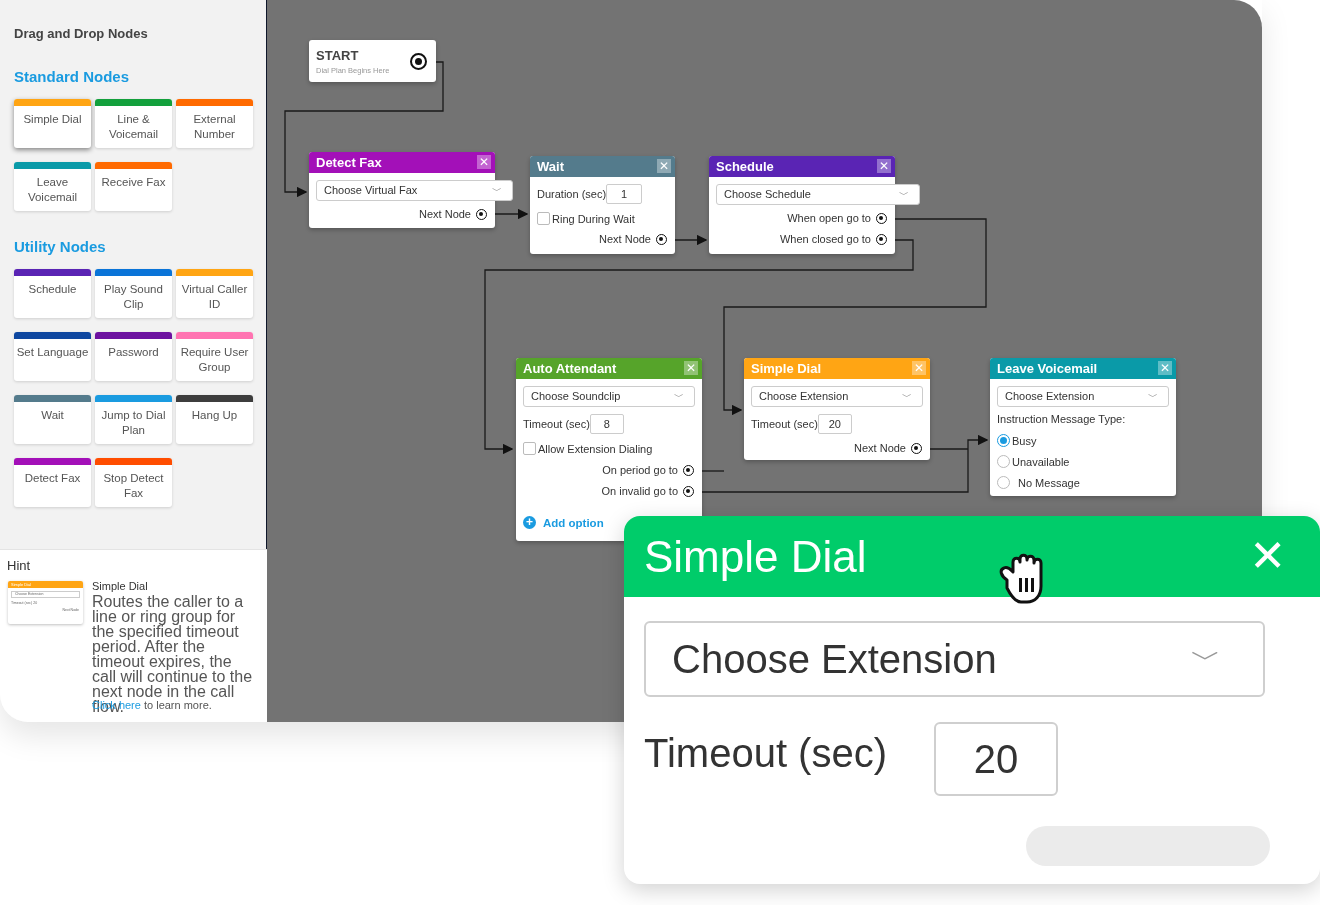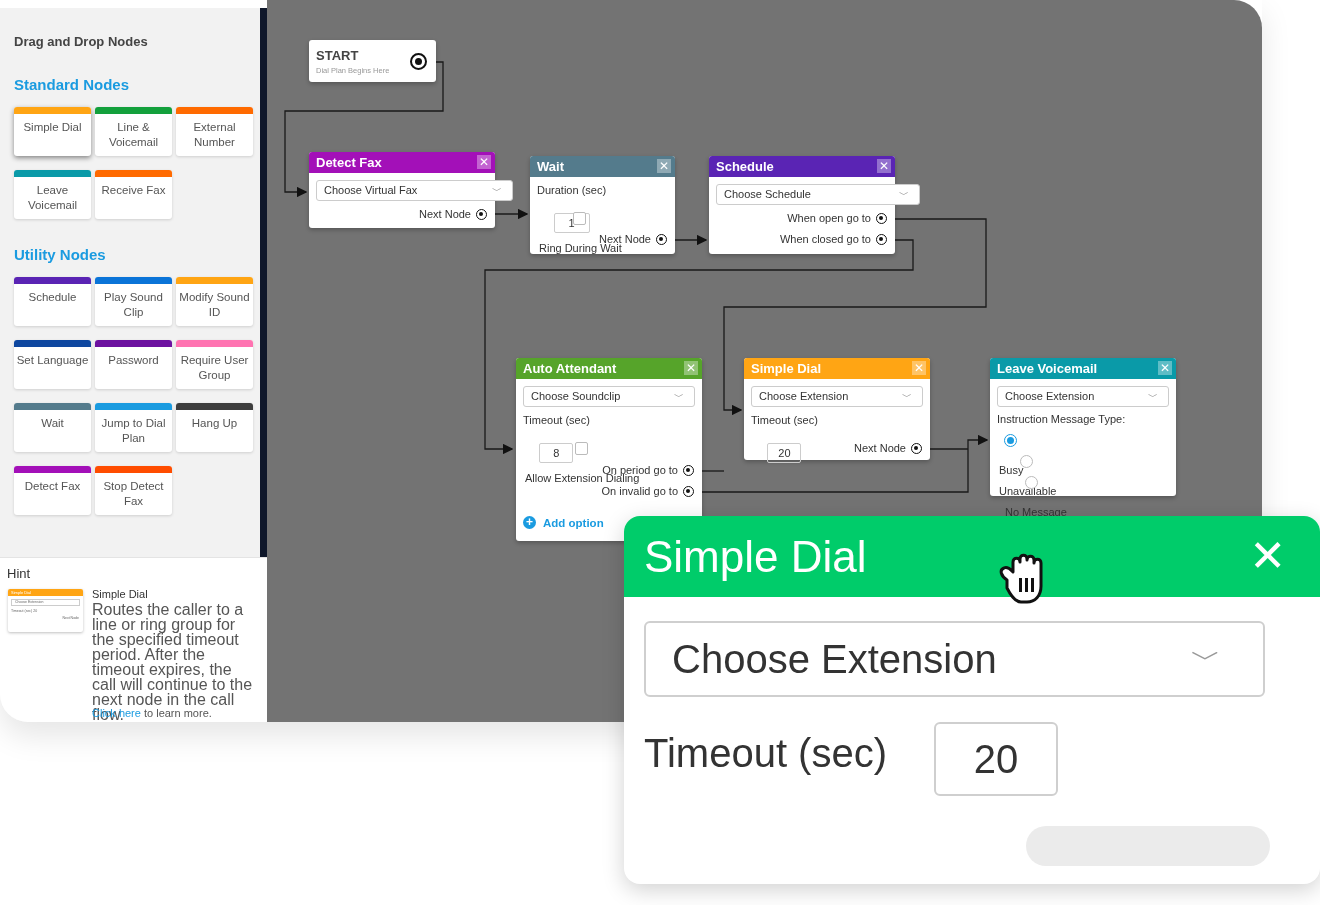--- a/index.html
+++ b/index.html
@@ -6,22 +6,22 @@
   html, body { width: 1320px; height: 905px; overflow: hidden; background: #ffffff; }
   body { position: relative; font-family: "Liberation Sans", sans-serif; color: #333; }
 
   .app-frame {
     position: absolute; left: 0; top: 0; width: 1262px; height: 722px;
     border-radius: 0 0 0 28px;
     box-shadow: 0 14px 30px rgba(0,0,0,0.10);
     overflow: hidden;
   }
   .sidebar {
-    position: absolute; left: 0; top: 8px; width: 267px; height: 722px;
-    background: #f2f2f2; border-right: 7px solid #0f172a;
+    position: absolute; left: 0; top: 0; width: 267px; height: 722px;
+    background: #f2f2f2; border-right: 1px solid #0f172a;
   }
   .sidebar-title { position: absolute; left: 14px; top: 26px; font-size: 13px; font-weight: bold; color: #444; }
   .section-title { position: absolute; left: 14px; font-size: 15px; font-weight: bold; color: #1a9be0; }
   .tile {
     position: absolute; width: 77px; height: 49px; background: #fff;
     border-radius: 3px; box-shadow: 0 1px 3px rgba(0,0,0,0.15);
     overflow: hidden; cursor: pointer;
   }
   .tile.selected { box-shadow: 0 2px 5px rgba(0,0,0,0.45); }
   .tile-bar { height: 7px; width: 100%; }
@@ -67,21 +67,21 @@
   .select {
     position: absolute; height: 21px; border: 1px solid #ccc; border-radius: 3px; background: #fff;
     font-size: 11px; line-height: 19px; padding-left: 7px; color: #333; cursor: pointer;
   }
   .select .chev { position: absolute; right: 10px; top: 0; color: #888; font-size: 10px; }
   .port-row { position: absolute; right: 8px; font-size: 11px; color: #333; display: flex; align-items: center; gap: 5px; }
   .port {
     width: 11px; height: 11px; border: 1.5px solid #111; border-radius: 50%; position: relative; background: #fff; cursor: pointer;
   }
   .port::after { content: ""; position: absolute; left: 2px; top: 2px; width: 4px; height: 4px; border-radius: 50%; background: #111; }
-  .field-row { position: absolute; left: 7px; display: flex; align-items: center; gap: 17px; font-size: 11px; flex-direction: column; }
+  .field-row { position: absolute; left: 7px; display: flex; align-items: center; gap: 0; font-size: 11px; }
   .num-input { width: 36px; height: 20px; border: 1px solid #ccc; border-radius: 2px; text-align: center; line-height: 18px; font-size: 11px; cursor: text; }
   .checkbox { width: 13px; height: 13px; border: 1px solid #bbb; border-radius: 2px; background: #fff; cursor: pointer; }
   .radio { width: 13px; height: 13px; border: 1px solid #bbb; border-radius: 50%; background: #fff; cursor: pointer; position: relative; }
   .radio.on { border-color: #1a9be0; }
   .radio.on::after { content: ""; position: absolute; left: 2px; top: 2px; width: 7px; height: 7px; border-radius: 50%; background: #1a9be0; }
 
   .start-node { position: absolute; left: 309px; top: 40px; width: 127px; height: 42px; background: #fff; border-radius: 3px; box-shadow: 0 2px 4px rgba(0,0,0,0.25); padding-left: 24px; }
   .start-title { position: absolute; left: 7px; top: 8px; font-size: 13px; font-weight: bold; color: #444; }
   .start-sub { position: absolute; left: 7px; top: 26px; font-size: 7.5px; color: #999; }
   .start-port { position: absolute; left: 101px; top: 13px; width: 17px; height: 17px; border: 2px solid #111; border-radius: 50%; background: #fff; cursor: pointer; }
@@ -140,21 +140,21 @@
     <div class="tile" style="left:14px;top:269px">
         <div class="tile-bar" style="background:#5a24b4"></div>
         <span class="tile-label">Schedule</span>
       </div>
     <div class="tile" style="left:95px;top:269px">
         <div class="tile-bar" style="background:#0a74d8"></div>
         <span class="tile-label">Play Sound Clip</span>
       </div>
     <div class="tile" style="left:176px;top:269px">
         <div class="tile-bar" style="background:#ffa514"></div>
-        <span class="tile-label">Modify Sound ID</span>
+        <span class="tile-label">Virtual Caller ID</span>
       </div>
     <div class="tile" style="left:14px;top:332px">
         <div class="tile-bar" style="background:#0e47a0"></div>
         <span class="tile-label">Set Language</span>
       </div>
     <div class="tile" style="left:95px;top:332px">
         <div class="tile-bar" style="background:#6d12a0"></div>
         <span class="tile-label">Password</span>
       </div>
     <div class="tile" style="left:176px;top:332px">

